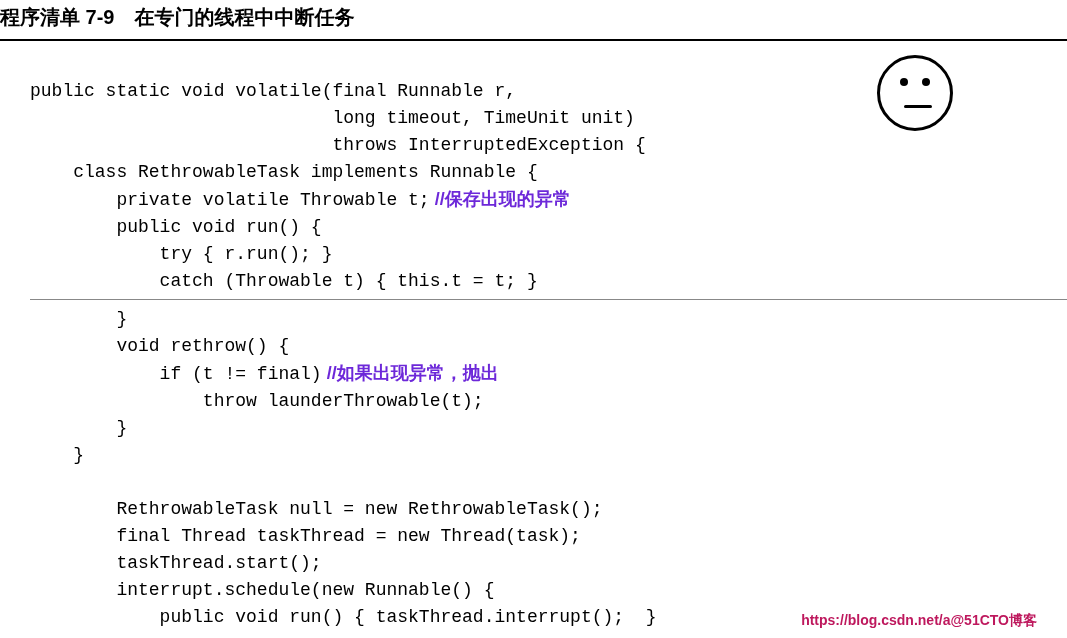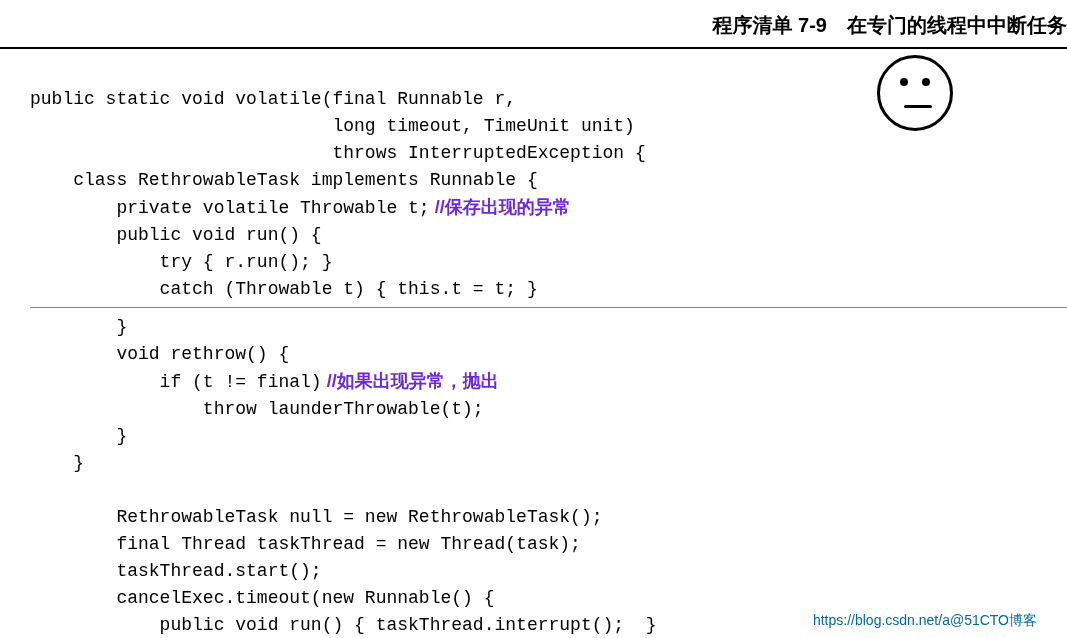--- a/index.html
+++ b/index.html
@@ -9,25 +9,25 @@
     }
     body {
       width: 1067px;
       height: 638px;
       background: #fff;
       font-family: "Courier New", monospace;
       font-size: 18px;
       position: relative;
     }
     .title {
-      text-align: right;
+      text-align: left;
       font-family: "SimHei", sans-serif;
       font-weight: bold;
       font-size: 20px;
-      padding: 12px 0 8px 0;
+      padding: 4px 0 8px 0;
       border-bottom: 2px solid #000;
       width: 100%;
     }
     .code-area {
       padding: 10px 0 0 30px;
       line-height: 1.5;
       white-space: pre;
       position: relative;
     }
     .code-line {
@@ -85,23 +85,24 @@
     }
     .section-break {
       border-top: 1px solid #888;
       margin-top: 4px;
       padding-top: 6px;
     }
     .watermark {
       position: absolute;
       bottom: 8px;
       right: 30px;
-      color: #0369a1;
+      color: #be185d;
       font-size: 14px;
       font-family: Arial, sans-serif;
+      font-weight: bold;
     }
   </style>
 </head>
 <body>
 
 <div class="title">程序清单 7-9　在专门的线程中中断任务</div>
 
 <div class="face">
   <div class="face-circle">
     <div class="eye-left"></div>
@@ -122,21 +123,21 @@
 <div class="section-break"></div><span class="code-line">        }</span>
 <span class="code-line">        void rethrow() {</span>
 <span class="code-line"><span>            if (t != final)</span><span class="comment"> //如果出现异常，抛出</span></span>
 <span class="code-line">                throw launderThrowable(t);</span>
 <span class="code-line">        }</span>
 <span class="code-line">    }</span>
 <span class="code-line"></span>
 <span class="code-line">        RethrowableTask null = new RethrowableTask();</span>
 <span class="code-line">        final Thread taskThread = new Thread(task);</span>
 <span class="code-line bold">        taskThread.start();</span>
-<span class="code-line">        cancelExec.timeout(new Runnable() {</span>
+<span class="code-line">        interrupt.schedule(new Runnable() {</span>
 <span class="code-line"><span>            public void run() { </span><span class="bold">taskThread.interrupt();</span><span>  }</span></span>
 
 
 
 
 </div>
 
 <div class="watermark">https://blog.csdn.net/a@51CTO博客</div>
 
 </body></html>

